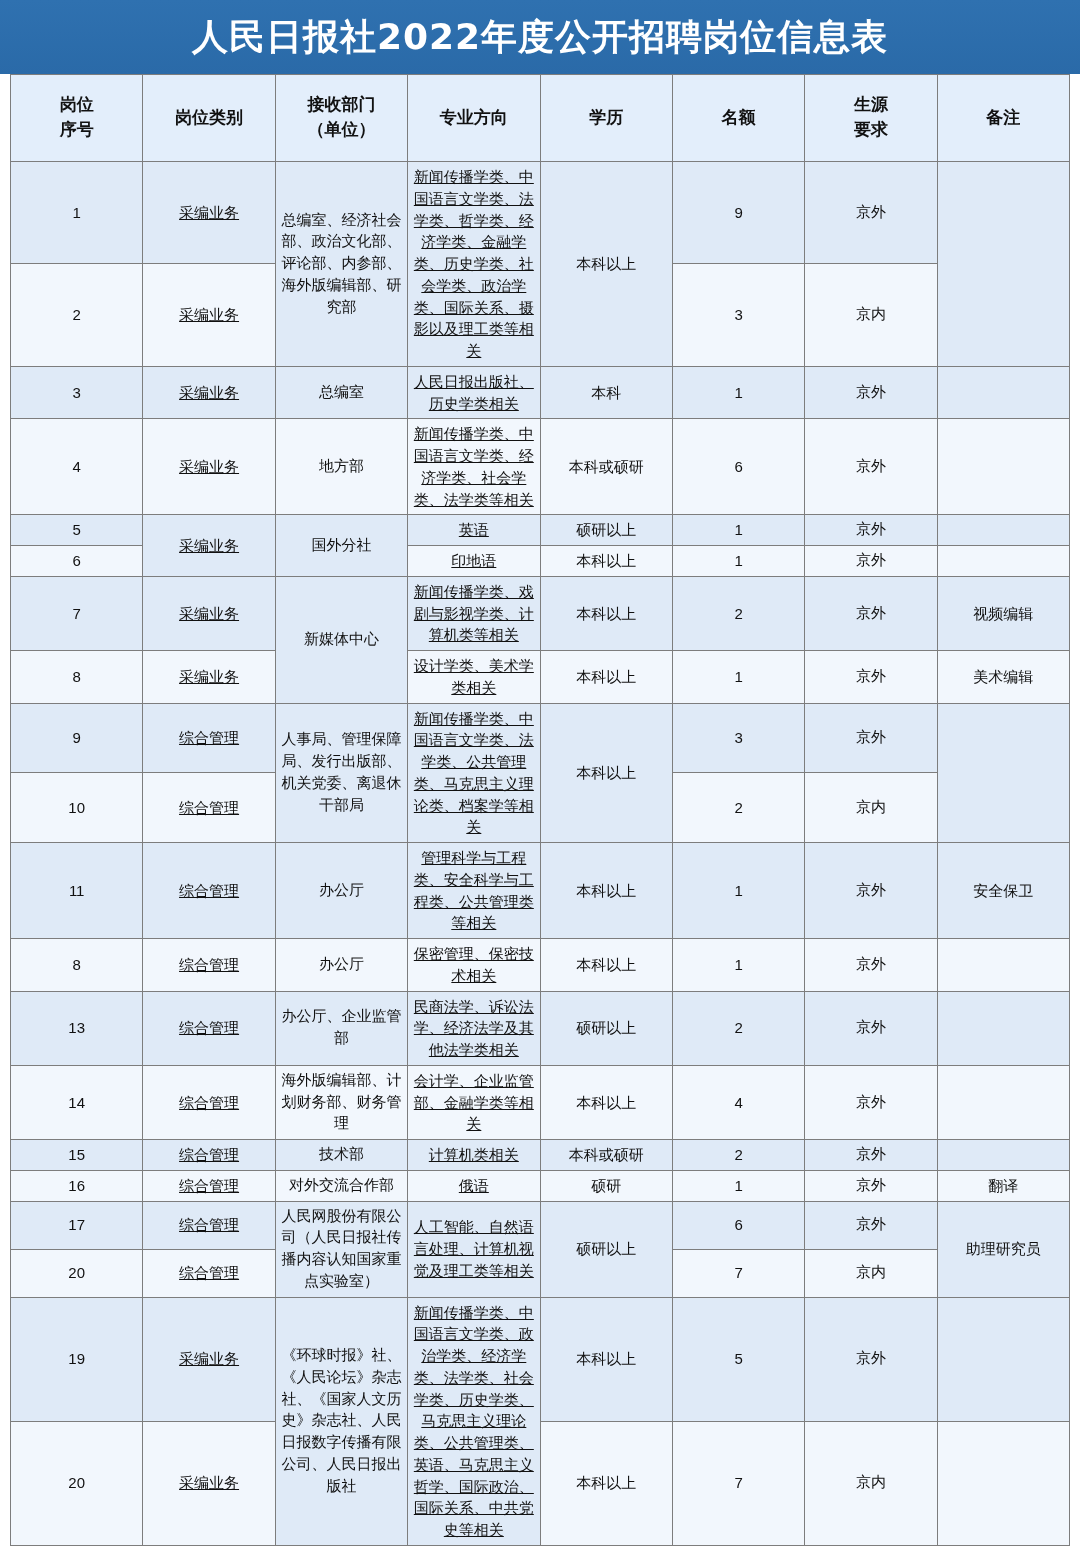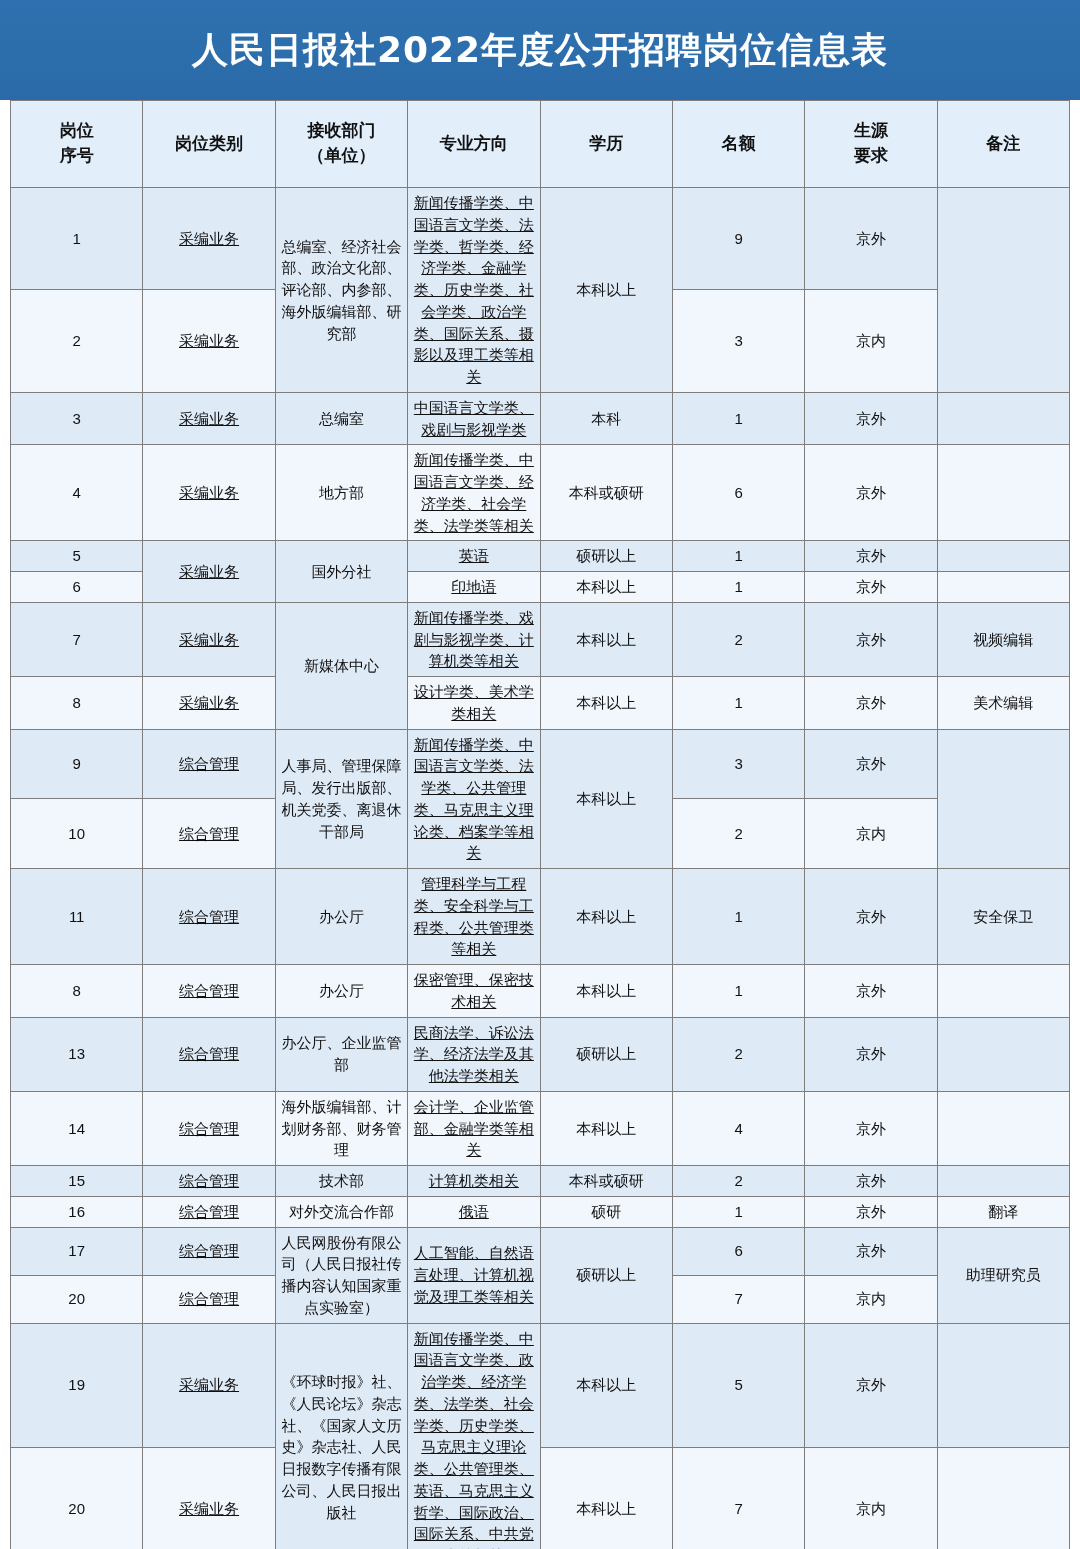--- a/index.html
+++ b/index.html
@@ -6,21 +6,21 @@
   body{
     width:1080px;
     background:#ffffff;
     font-family:"Liberation Sans","DejaVu Sans",sans-serif;
     color:#1a1a1a;
   }
   .page{width:1080px;min-height:1549px;position:relative;background:#fff;}
   .title-bar{
     background:#2f6fad;
     background:linear-gradient(180deg,#2f71b0 0%,#2a6aa8 100%);
-    height:100px;
+    height:74px;
     display:flex;align-items:center;justify-content:center;
   }
   .title-bar .title{
     color:#ffffff;
     font-size:36px;
     font-weight:bold;
     letter-spacing:1px;
     font-family:"DejaVu Sans","Liberation Sans",sans-serif;
   }
   table.jobs{
@@ -41,25 +41,25 @@
   table.jobs thead th{
     background:#e3eefb;
     font-size:17px;
     font-weight:bold;
     height:78px;
   }
   tr.odd td{background:#dfeaf7;}
   tr.even td{background:#f2f7fd;}
   td.c-idx{width:58px;font-size:16px;}
   td.c-cat{width:125px;text-decoration:underline;}
-  td.c-dept{width:205px;}
+  td.c-dept{width:205px;font-family:Liberation Serif, serif;}
   td.c-major{width:358px;text-decoration:underline;}
   td.c-edu{width:100px;}
   td.c-num{width:58px;font-size:16px;}
-  td.c-src{width:62px;}
+  td.c-src{width:62px;font-family:Liberation Serif, serif;}
   td.c-note{width:92px;}
 </style>
 </head>
 <body>
 
 <div class="page">
 
   <div class="title-bar">
     <div class="title">人民日报社2022年度公开招聘岗位信息表</div>
   </div>
@@ -102,21 +102,21 @@
         <td class="c-idx">2</td>
         <td class="c-cat">采编业务</td>
         <td class="c-num">3</td>
         <td class="c-src">京内</td>
       </tr>
 
       <tr class="odd">
         <td class="c-idx">3</td>
         <td class="c-cat">采编业务</td>
         <td class="c-dept">总编室</td>
-        <td class="c-major">中国语言文学类、戏剧与影视学类</td>
+        <td class="c-major">人民日报出版社、历史学类相关</td>
         <td class="c-edu">本科</td>
         <td class="c-num">1</td>
         <td class="c-src">京外</td>
         <td class="c-note"></td>
       </tr>
 
       <tr class="even">
         <td class="c-idx">4</td>
         <td class="c-cat">采编业务</td>
         <td class="c-dept">地方部</td>

